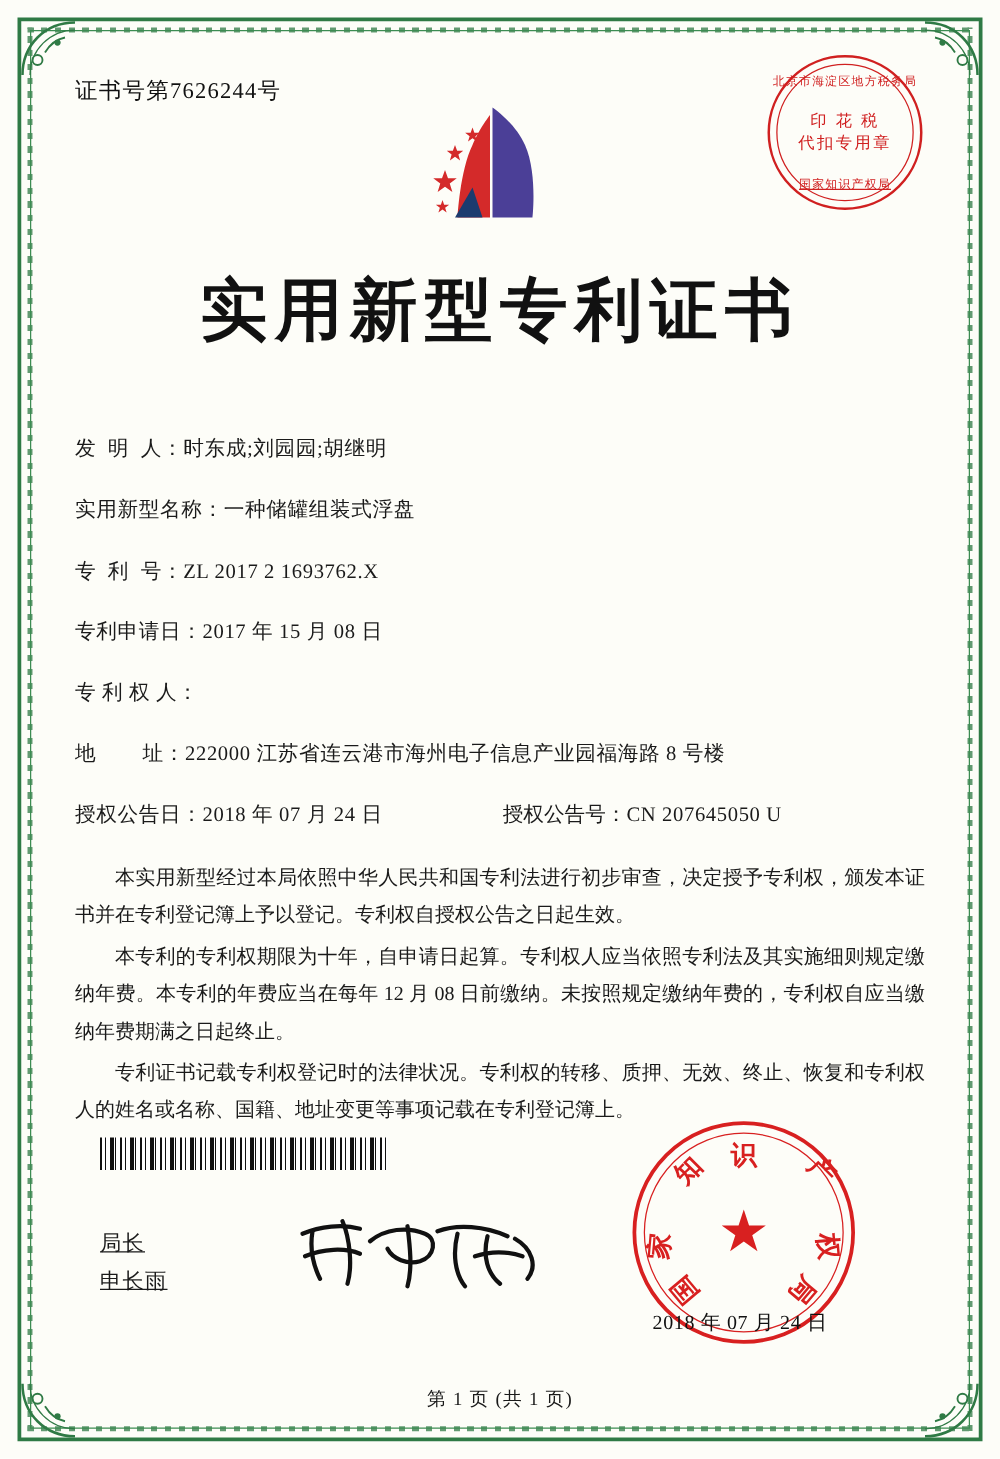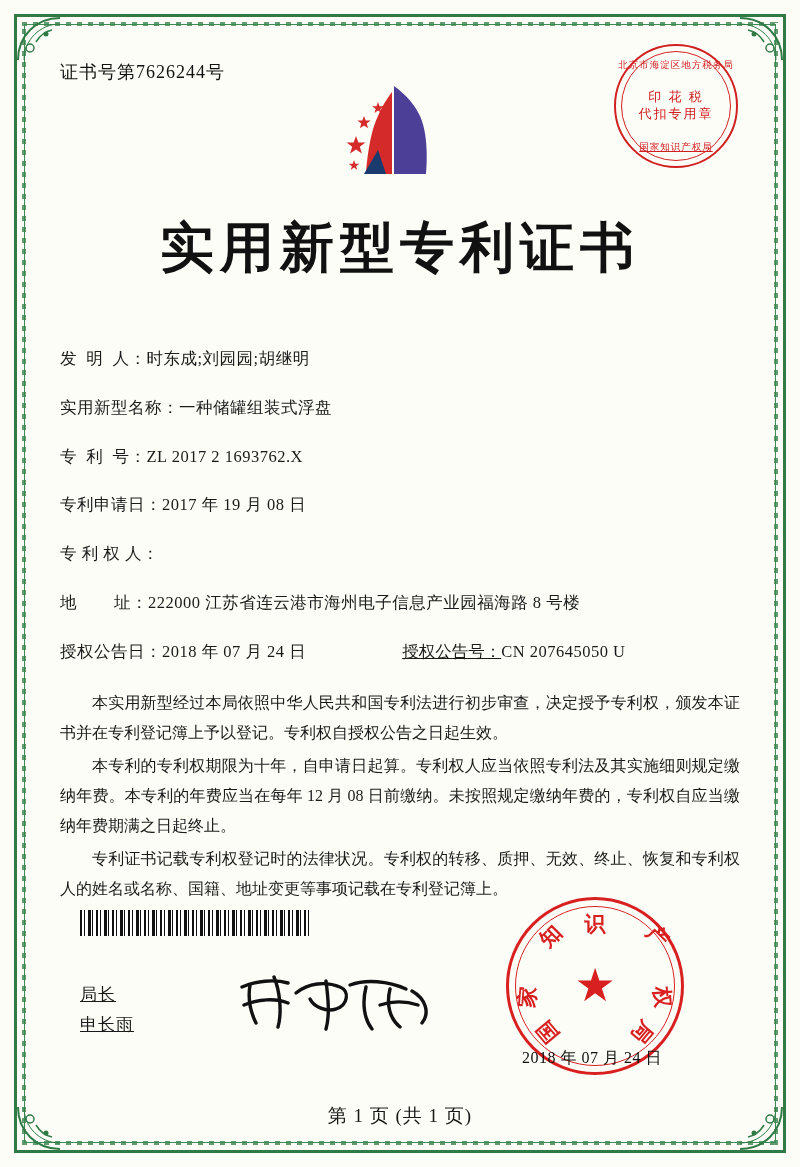--- a/index.html
+++ b/index.html
@@ -157,21 +157,20 @@
     flex: 1 1 auto;
     letter-spacing: 0.5px;
   }
   .field-row.dual .field-value {
     flex: 0 0 auto;
     margin-right: 96px;
   }
   .field-row.dual .field-label2 {
     flex: 0 0 auto;
     white-space: pre;
-    text-decoration: underline;
   }
 
   .paragraphs {
     margin-top: 22px;
     font-size: 16px;
     line-height: 1.85;
     text-align: justify;
   }
   .paragraphs p {
     margin: 0 0 4px 0;
@@ -252,21 +251,21 @@
     color: #111;
     letter-spacing: .5px;
   }
 
   .page-num {
     position: absolute;
     left: 0;
     right: 0;
     bottom: 38px;
     text-align: center;
-    font-size: 19px;
+    font-size: 15px;
     letter-spacing: 1px;
   }
 </style>
 </head>
 <body>
 
 <div class="page">
 
   <div class="border-outer"></div>
   <div class="border-pattern"></div>
@@ -351,21 +350,21 @@
         <div class="field-value">一种储罐组装式浮盘</div>
       </div>
 
       <div class="field-row">
         <div class="field-label">专  利  号：</div>
         <div class="field-value">ZL 2017 2 1693762.X</div>
       </div>
 
       <div class="field-row">
         <div class="field-label">专利申请日：</div>
-        <div class="field-value">2017 年 19 月 08 日</div>
+        <div class="field-value">2017 年 15 月 08 日</div>
       </div>
 
       <div class="field-row">
         <div class="field-label">专 利 权 人：</div>
       </div>
 
       <div class="field-row">
         <div class="field-label">地        址：</div>
         <div class="field-value">222000 江苏省连云港市海州电子信息产业园福海路 8 号楼</div>
       </div>

